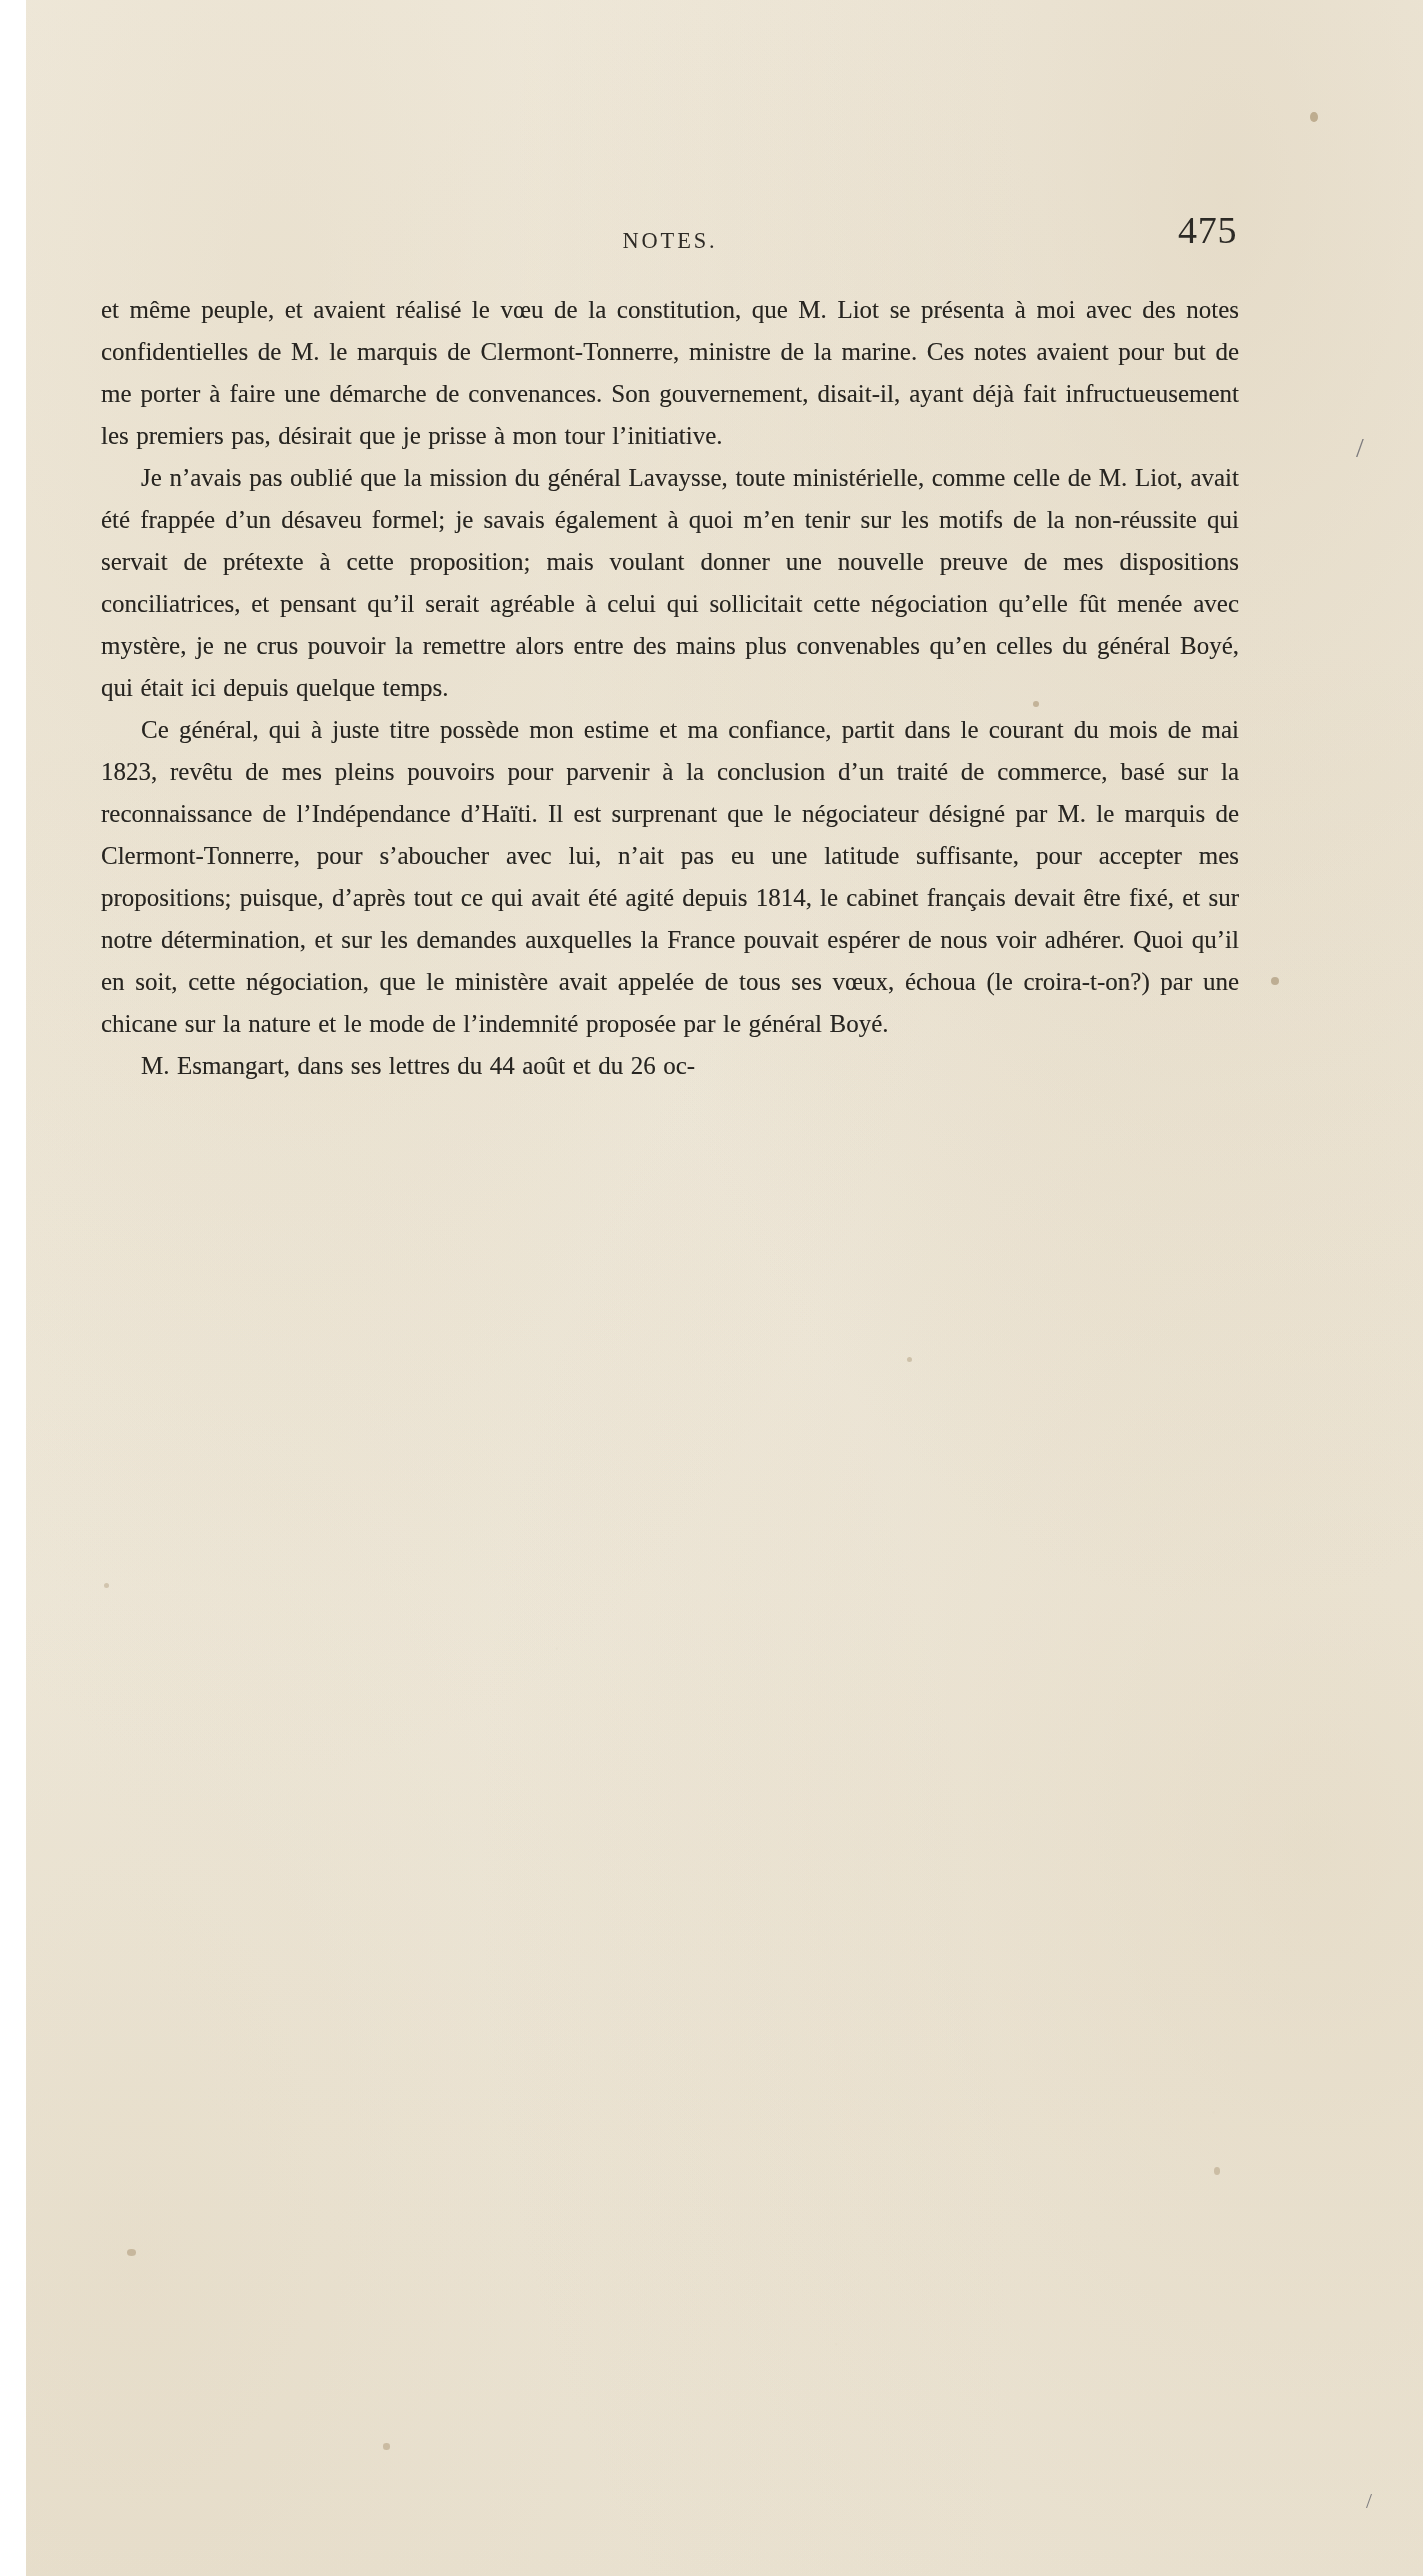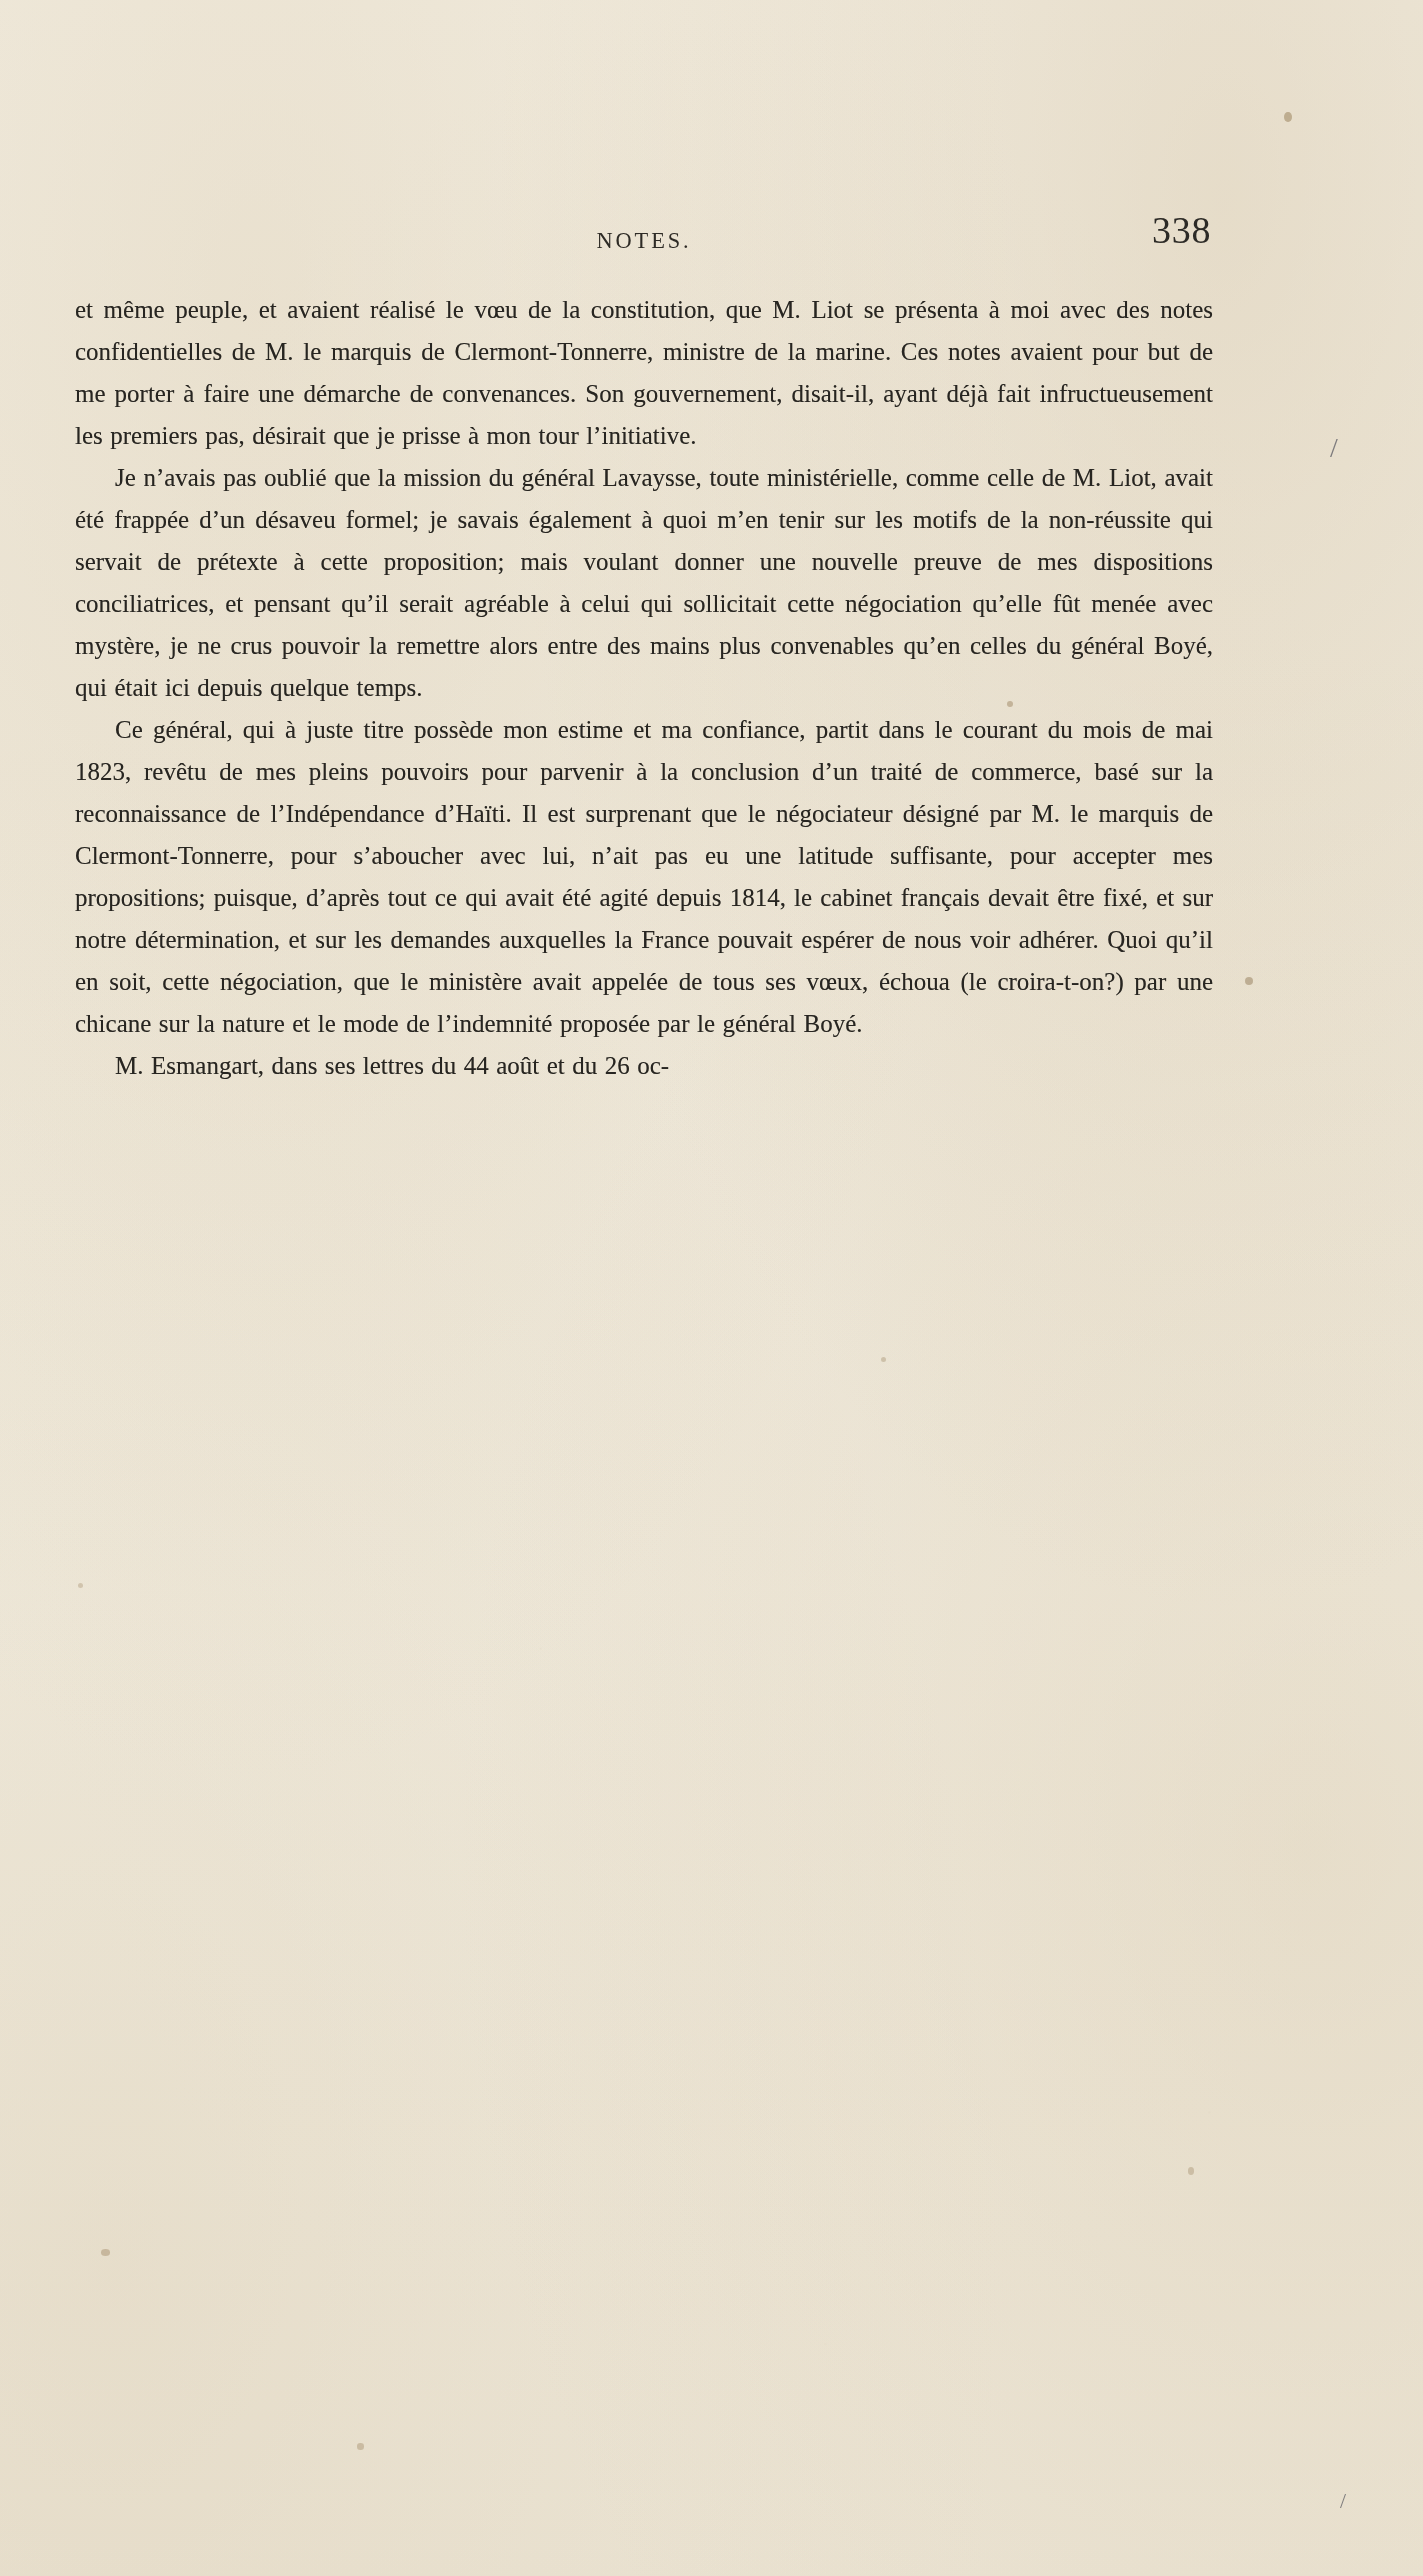--- a/index.html
+++ b/index.html
@@ -19,20 +19,21 @@
   .page {
     position: absolute;
     inset: 0;
     background:
       radial-gradient(ellipse at 18% 12%, rgba(214,198,168,0.30), rgba(214,198,168,0) 46%),
       radial-gradient(ellipse at 86% 8%, rgba(206,188,156,0.34), rgba(206,188,156,0) 42%),
       radial-gradient(ellipse at 92% 72%, rgba(210,192,160,0.30), rgba(210,192,160,0) 46%),
       radial-gradient(ellipse at 8% 88%, rgba(212,196,166,0.26), rgba(212,196,166,0) 48%),
       radial-gradient(ellipse at 50% 50%, rgba(236,229,214,0.55), rgba(236,229,214,0) 70%),
       linear-gradient(180deg, #f3eee2 0%, #efe9db 30%, #f1ecdf 62%, #ebe4d4 100%);
+    margin-left: 26px;
   }
   .grain {
     position: absolute;
     inset: 0;
     opacity: 0.35;
     background-image:
       radial-gradient(circle at 12% 22%, rgba(160,140,110,0.10) 0 0.8px, transparent 1.7px),
       radial-gradient(circle at 38% 64%, rgba(160,140,110,0.09) 0 0.8px, transparent 1.7px),
       radial-gradient(circle at 72% 33%, rgba(160,140,110,0.08) 0 0.8px, transparent 1.7px),
       radial-gradient(circle at 85% 82%, rgba(160,140,110,0.09) 0 0.8px, transparent 1.7px),
@@ -111,21 +112,21 @@
   <div class="speck" style="left:101px; top:2249px; width:9.1px; height:6.6px; background:rgba(140,112,72,0.35);"></div>
   <div class="speck" style="left:357px; top:2443px; width:6.6px; height:6.6px; background:rgba(140,112,72,0.32);"></div>
   <div class="speck" style="left:1188px; top:2167px; width:5.8px; height:7.5px; background:rgba(140,112,72,0.30);"></div>
   <div class="speck" style="left:881px; top:1357px; width:5px; height:5px; background:rgba(140,112,72,0.30);"></div>
   <div class="speck" style="left:78px; top:1583px; width:5px; height:5px; background:rgba(140,112,72,0.28);"></div>
 
   <div class="content">
 
     <div class="running-head">
       <div class="head-title">NOTES.</div>
-      <div class="folio">338</div>
+      <div class="folio">475</div>
     </div>
 
     <p class="body">et même peuple, et avaient réalisé le vœu de la constitution, que M. Liot se présenta à moi avec des notes confidentielles de M. le marquis de Clermont-Tonnerre, ministre de la marine. Ces notes avaient pour but de me porter à faire une démarche de convenances. Son gouvernement, disait-il, ayant déjà fait infructueusement les premiers pas, désirait que je prisse à mon tour l’initiative.</p>
     <p class="body indent">Je n’avais pas oublié que la mission du général Lavaysse, toute ministérielle, comme celle de M. Liot, avait été frappée d’un désaveu formel; je savais également à quoi m’en tenir sur les motifs de la non-réussite qui servait de prétexte à cette proposition; mais voulant donner une nouvelle preuve de mes dispositions conciliatrices, et pensant qu’il serait agréable à celui qui sollicitait cette négociation qu’elle fût menée avec mystère, je ne crus pouvoir la remettre alors entre des mains plus convenables qu’en celles du général Boyé, qui était ici depuis quelque temps.</p>
     <p class="body indent">Ce général, qui à juste titre possède mon estime et ma confiance, partit dans le courant du mois de mai 1823, revêtu de mes pleins pouvoirs pour parvenir à la conclusion d’un traité de commerce, basé sur la reconnaissance de l’Indépendance d’Haïti. Il est surprenant que le négociateur désigné par M. le marquis de Clermont-Tonnerre, pour s’aboucher avec lui, n’ait pas eu une latitude suffisante, pour accepter mes propositions; puisque, d’après tout ce qui avait été agité depuis 1814, le cabinet français devait être fixé, et sur notre détermination, et sur les demandes auxquelles la France pouvait espérer de nous voir adhérer. Quoi qu’il en soit, cette négociation, que le ministère avait appelée de tous ses vœux, échoua (le croira-t-on?) par une chicane sur la nature et le mode de l’indemnité proposée par le général Boyé.</p>
     <p class="body indent">M. Esmangart, dans ses lettres du 44 août et du 26 oc-</p>
 
   </div>
 
   <div class="pen-mark" style="left:1330px; top:432px;">/</div>

